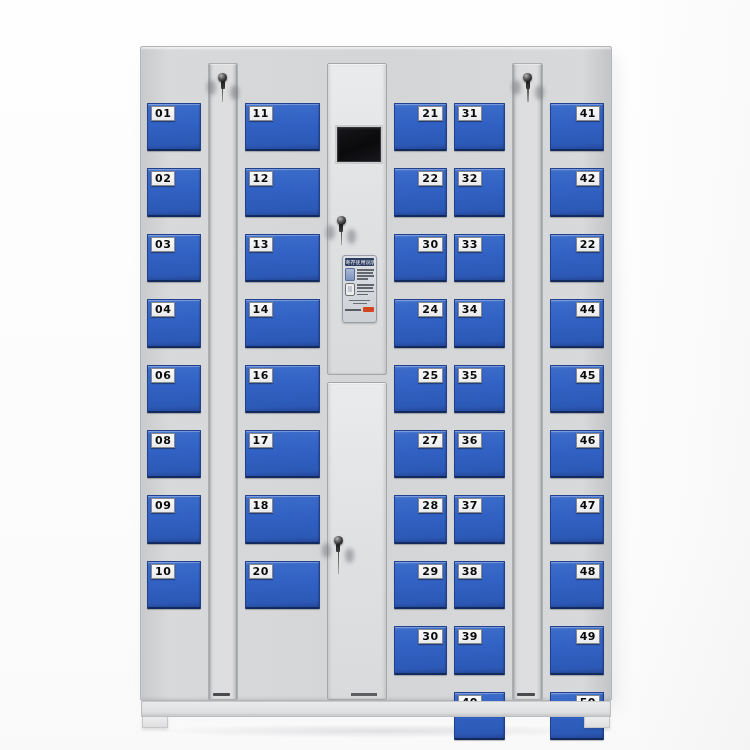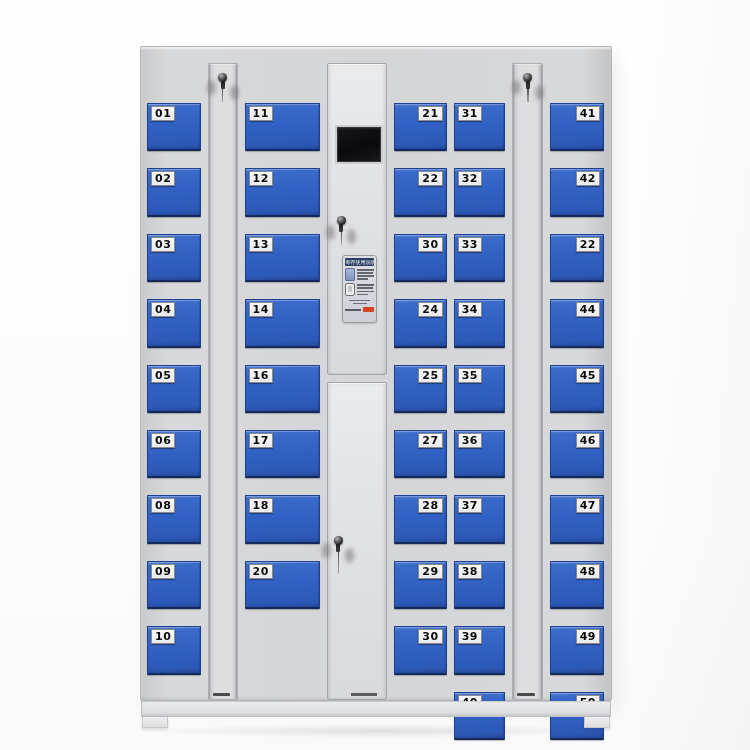--- a/index.html
+++ b/index.html
@@ -184,23 +184,20 @@
           <div class="door">
             <span class="tag left">02</span>
           </div>
           <div class="door">
             <span class="tag left">03</span>
           </div>
           <div class="door">
             <span class="tag left">04</span>
           </div>
           <div class="door">
-            <span class="tag left">05</span>
-          </div>
-          <div class="door">
             <span class="tag left">06</span>
           </div>
           <div class="door">
             <span class="tag left">08</span>
           </div>
           <div class="door">
             <span class="tag left">09</span>
           </div>
           <div class="door">
             <span class="tag left">10</span>

